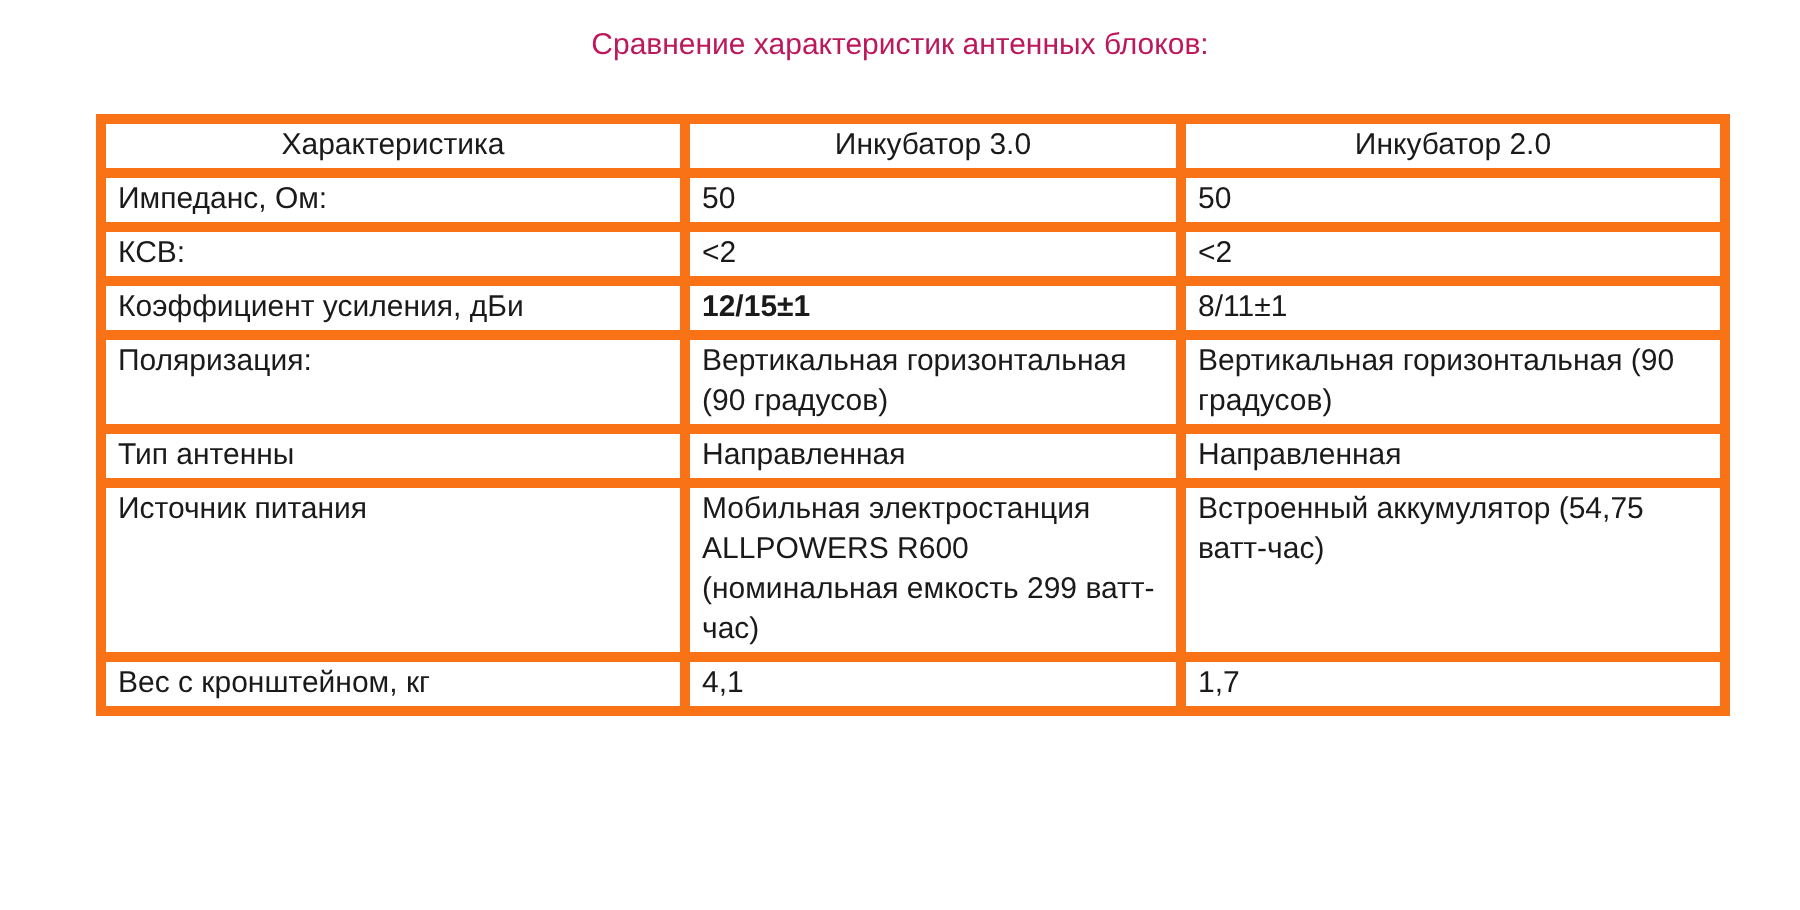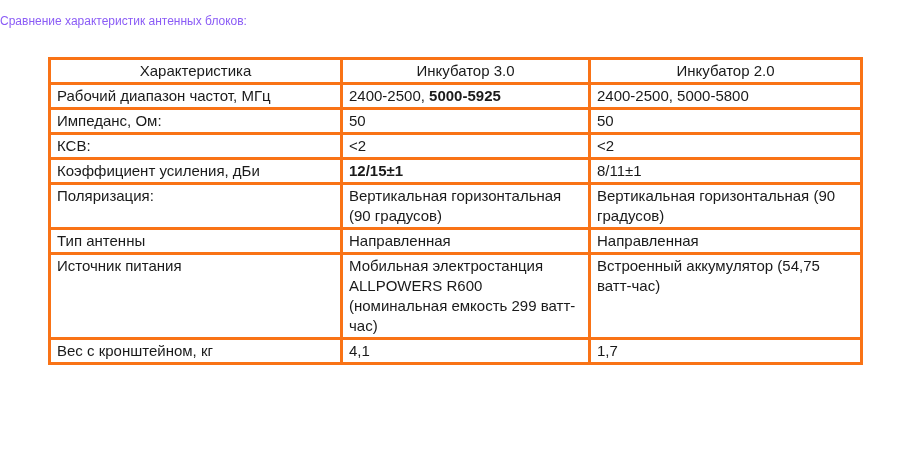--- a/index.html
+++ b/index.html
@@ -13,39 +13,39 @@
     position: relative;
     font-family: "Liberation Sans", sans-serif;
     color: #1a1a1a;
     overflow: hidden;
   }
   .title {
     position: absolute;
     top: 14px;
     left: 0;
     width: 100%;
-    text-align: left;
-    font-size: 12px;
+    text-align: center;
+    font-size: 15px;
     font-weight: 400;
-    color: #8b5cf6;
+    color: #be185d;
     margin: 0;
   }
   table.cmp {
     position: absolute;
     left: 48px;
     top: 57px;
     width: 812px;
     border-collapse: collapse;
     table-layout: fixed;
   }
   table.cmp col.c0 { width: 292px; }
   table.cmp col.c1 { width: 248px; }
   table.cmp col.c2 { width: 272px; }
   table.cmp th, table.cmp td {
-    border: 3px solid #f97316;
+    border: 5px solid #f97316;
     font-size: 15px;
     line-height: 20px;
     padding: 1px 6px;
     vertical-align: top;
     overflow: hidden;
     white-space: normal;
   }
   table.cmp th {
     font-weight: 400;
     text-align: center;
@@ -68,25 +68,20 @@
       <col class="c2">
     </colgroup>
     <thead>
       <tr>
         <th>Характеристика</th>
         <th>Инкубатор 3.0</th>
         <th>Инкубатор 2.0</th>
       </tr>
     </thead>
     <tbody id="table-body">
-        <tr>
-          <td>Рабочий диапазон частот, МГц</td>
-          <td><span>2400-2500, </span><span class="b">5000-5925</span></td>
-          <td><span>2400-2500, 5000-5800</span></td>
-        </tr>
         <tr>
           <td>Импеданс, Ом:</td>
           <td><span>50</span></td>
           <td><span>50</span></td>
         </tr>
         <tr>
           <td>КСВ:</td>
           <td><span>&lt;2</span></td>
           <td><span>&lt;2</span></td>
         </tr>

